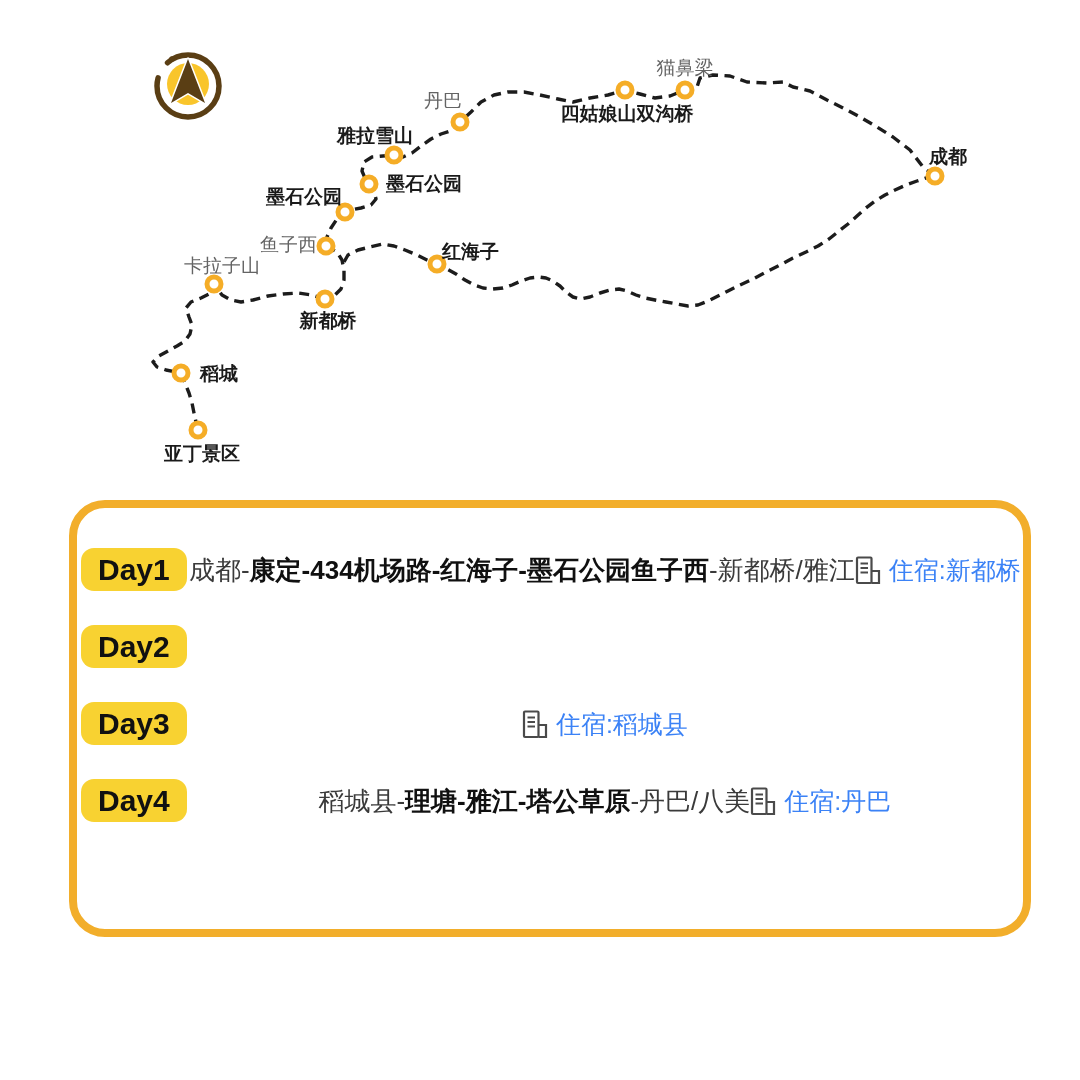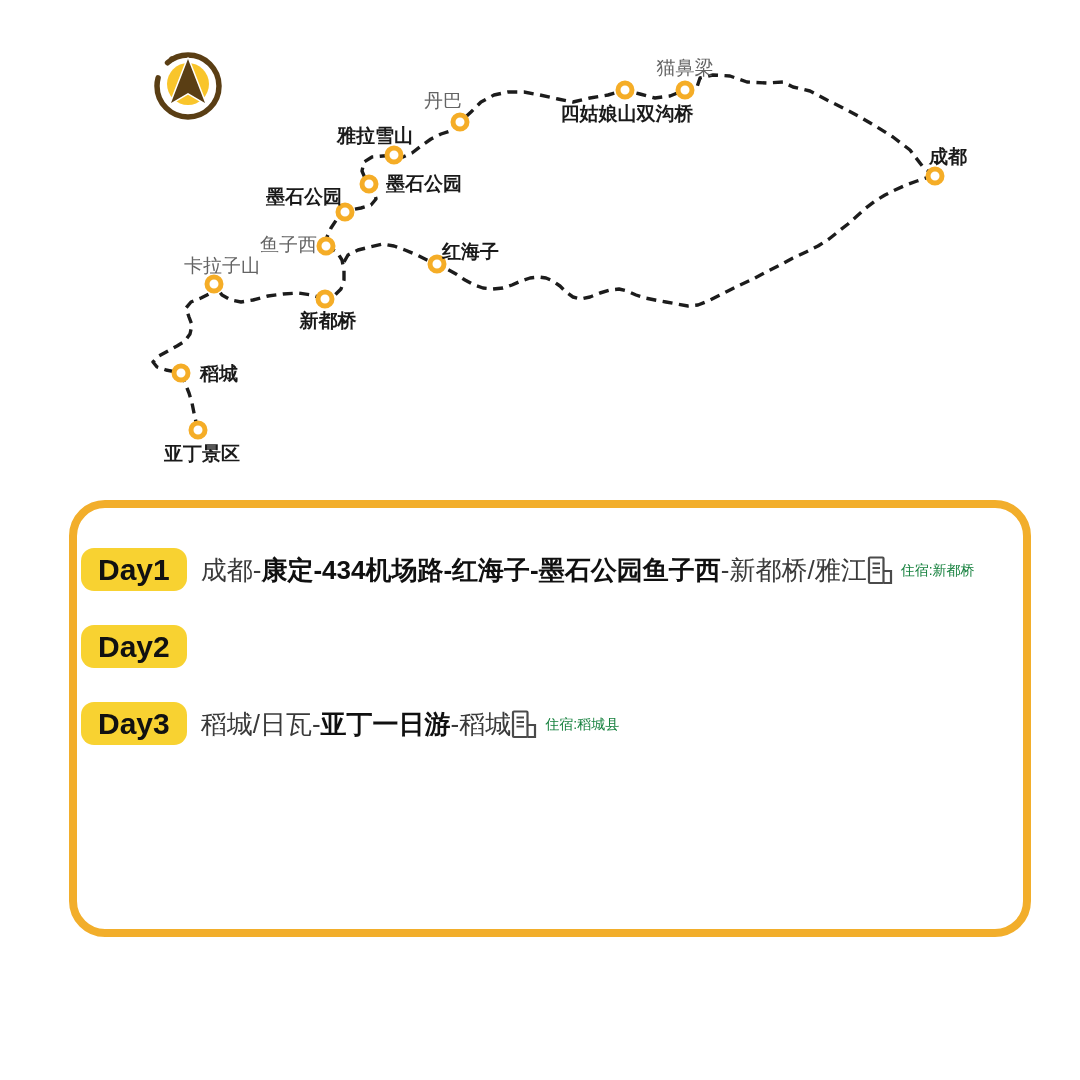--- a/index.html
+++ b/index.html
@@ -14,25 +14,25 @@
     box-sizing:border-box;border:8px solid #F2AE2B;border-radius:36px;background:#fff;
   }
   .rows{padding:40px 12px 0 4px;}
   .row{display:flex;gap:14px;height:77px;align-items:flex-start;}
   .badge{
     height:43px;display:flex;align-items:center;justify-content:center;
     padding:0 17px;background:#F8D231;border-radius:13px;
     font-weight:bold;font-size:30px;color:#111;letter-spacing:0;
     font-family:"Liberation Sans","DejaVu Sans",sans-serif;
   }
-  .content{flex:1;display:flex;flex-direction:row;min-width:0;align-items:center;}
+  .content{flex:1;display:flex;flex-direction:column;min-width:0;align-items:center;}
   .line{height:45px;display:flex;align-items:center;white-space:nowrap;}
   .route-text{font-size:26px;color:#3a3a3a;}
   .route-text .seg-b{font-weight:bold;color:#101010;}
-  .lodging{margin-left:auto;display:flex;align-items:center;gap:7px;color:#15803d;font-size:14px;padding-right:2px;}
+  .lodging{margin-left:auto;display:flex;align-items:center;gap:7px;color:#3b82f6;font-size:25px;padding-right:2px;}
   .sep{height:3px;background:repeating-linear-gradient(90deg,#1b1b1b 0 8px,transparent 8px 13px);}
   text{font-family:"Liberation Sans","DejaVu Sans",sans-serif;}
 </style>
 </head>
 <body>
 
 <div class="stage">
   <svg id="map-svg" width="1080" height="500" viewBox="0 0 1080 500">
       <polyline points="935,176 923,167 910,150 893,137 877,127 860,117 843,108 827,100 810,91 793,87 783,82 767,83 747,82 730,76 713,75 700,78 696,90 685,90 670,96 655,98 640,94 625,90 608,95 590,98 573,102 558,99 540,95 524,92 508,92 494,95 481,102 471,112 460,122 450,131 441,134 431,139 421,146 412,153 403,157 394,155 383,156 372,157 364,162 362,171 365,178 369,184 374,191 376,199 371,205 361,208 351,210 345,212 337,219 331,228 327,237 326,246" fill="none" stroke="#1c1c1c" stroke-width="3.4" stroke-dasharray="10 6.5" stroke-linejoin="round"></polyline>
       <polyline points="326,246 337,252 342,260 344,270 344,280 341,289 334,296 325,299" fill="none" stroke="#1c1c1c" stroke-width="3.4" stroke-dasharray="10 6.5" stroke-linejoin="round"></polyline>
@@ -98,30 +98,48 @@
           <div class="content">
             <div class="line">
             </div>
             <div class="sep"></div>
           </div>
         </div>
         <div class="row">
           <div class="badge">Day3</div>
           <div class="content">
             <div class="line">
-              <div class="route-text"><span class="seg-r">稻城/日瓦-</span><span class="seg-b">亚丁一日游</span><span class="seg-r">-稻城</span></div>
               <div class="lodging">
                 <svg width="27" height="29" viewBox="0 0 27 29">
                   <rect x="2" y="1.5" width="14.5" height="25.5" rx="1" fill="none" stroke="#4a4a4a" stroke-width="2.2"></rect>
                   <line x1="5.5" y1="7.5" x2="13" y2="7.5" stroke="#4a4a4a" stroke-width="2"></line>
                   <line x1="5.5" y1="12" x2="13" y2="12" stroke="#4a4a4a" stroke-width="2"></line>
                   <line x1="5.5" y1="16.5" x2="13" y2="16.5" stroke="#4a4a4a" stroke-width="2"></line>
                   <path d="M16.5 15 h7.5 v12 h-7.5" fill="none" stroke="#4a4a4a" stroke-width="2.2"></path>
                 </svg>
                 <span>住宿:稻城县</span>
               </div>
             </div>
             <div class="sep"></div>
           </div>
         </div>
+        <div class="row">
+          <div class="badge">Day4</div>
+          <div class="content">
+            <div class="line">
+              <div class="route-text"><span class="seg-r">稻城县-</span><span class="seg-b">理塘-雅江-塔公草原</span><span class="seg-r">-丹巴/八美</span></div>
+              <div class="lodging">
+                <svg width="27" height="29" viewBox="0 0 27 29">
+                  <rect x="2" y="1.5" width="14.5" height="25.5" rx="1" fill="none" stroke="#4a4a4a" stroke-width="2.2"></rect>
+                  <line x1="5.5" y1="7.5" x2="13" y2="7.5" stroke="#4a4a4a" stroke-width="2"></line>
+                  <line x1="5.5" y1="12" x2="13" y2="12" stroke="#4a4a4a" stroke-width="2"></line>
+                  <line x1="5.5" y1="16.5" x2="13" y2="16.5" stroke="#4a4a4a" stroke-width="2"></line>
+                  <path d="M16.5 15 h7.5 v12 h-7.5" fill="none" stroke="#4a4a4a" stroke-width="2.2"></path>
+                </svg>
+                <span>住宿:丹巴</span>
+              </div>
+            </div>
+            <div class="sep"></div>
+          </div>
+        </div>
       </div>
   </div>
 </div>
 
 </body></html>

